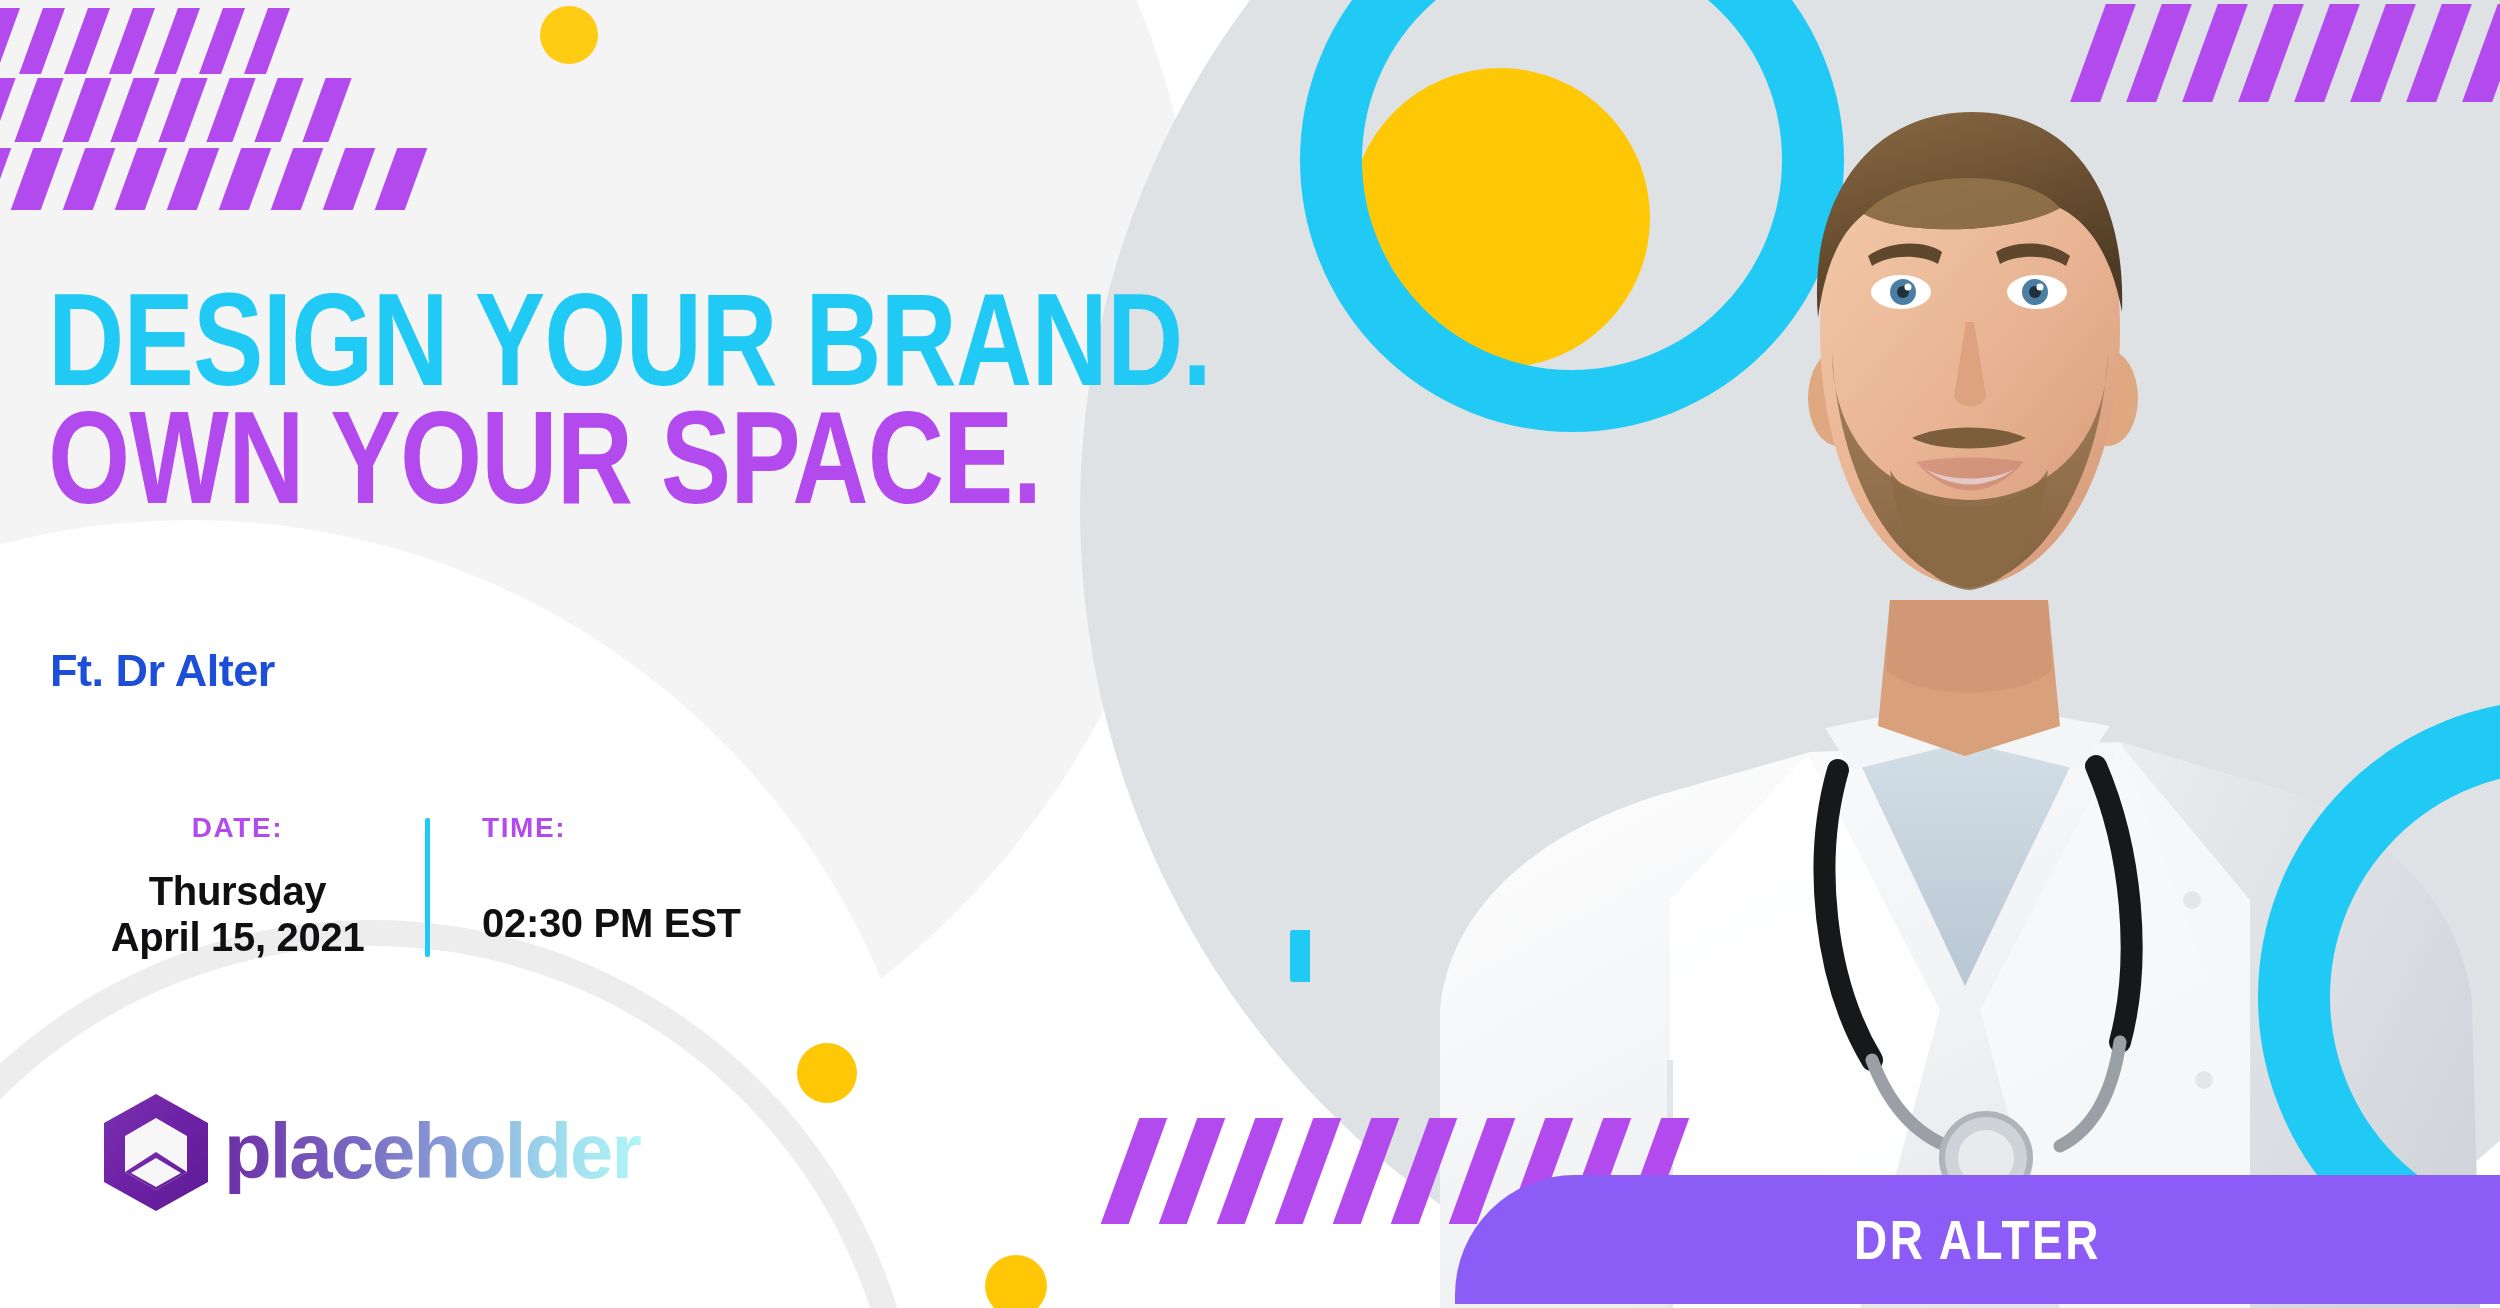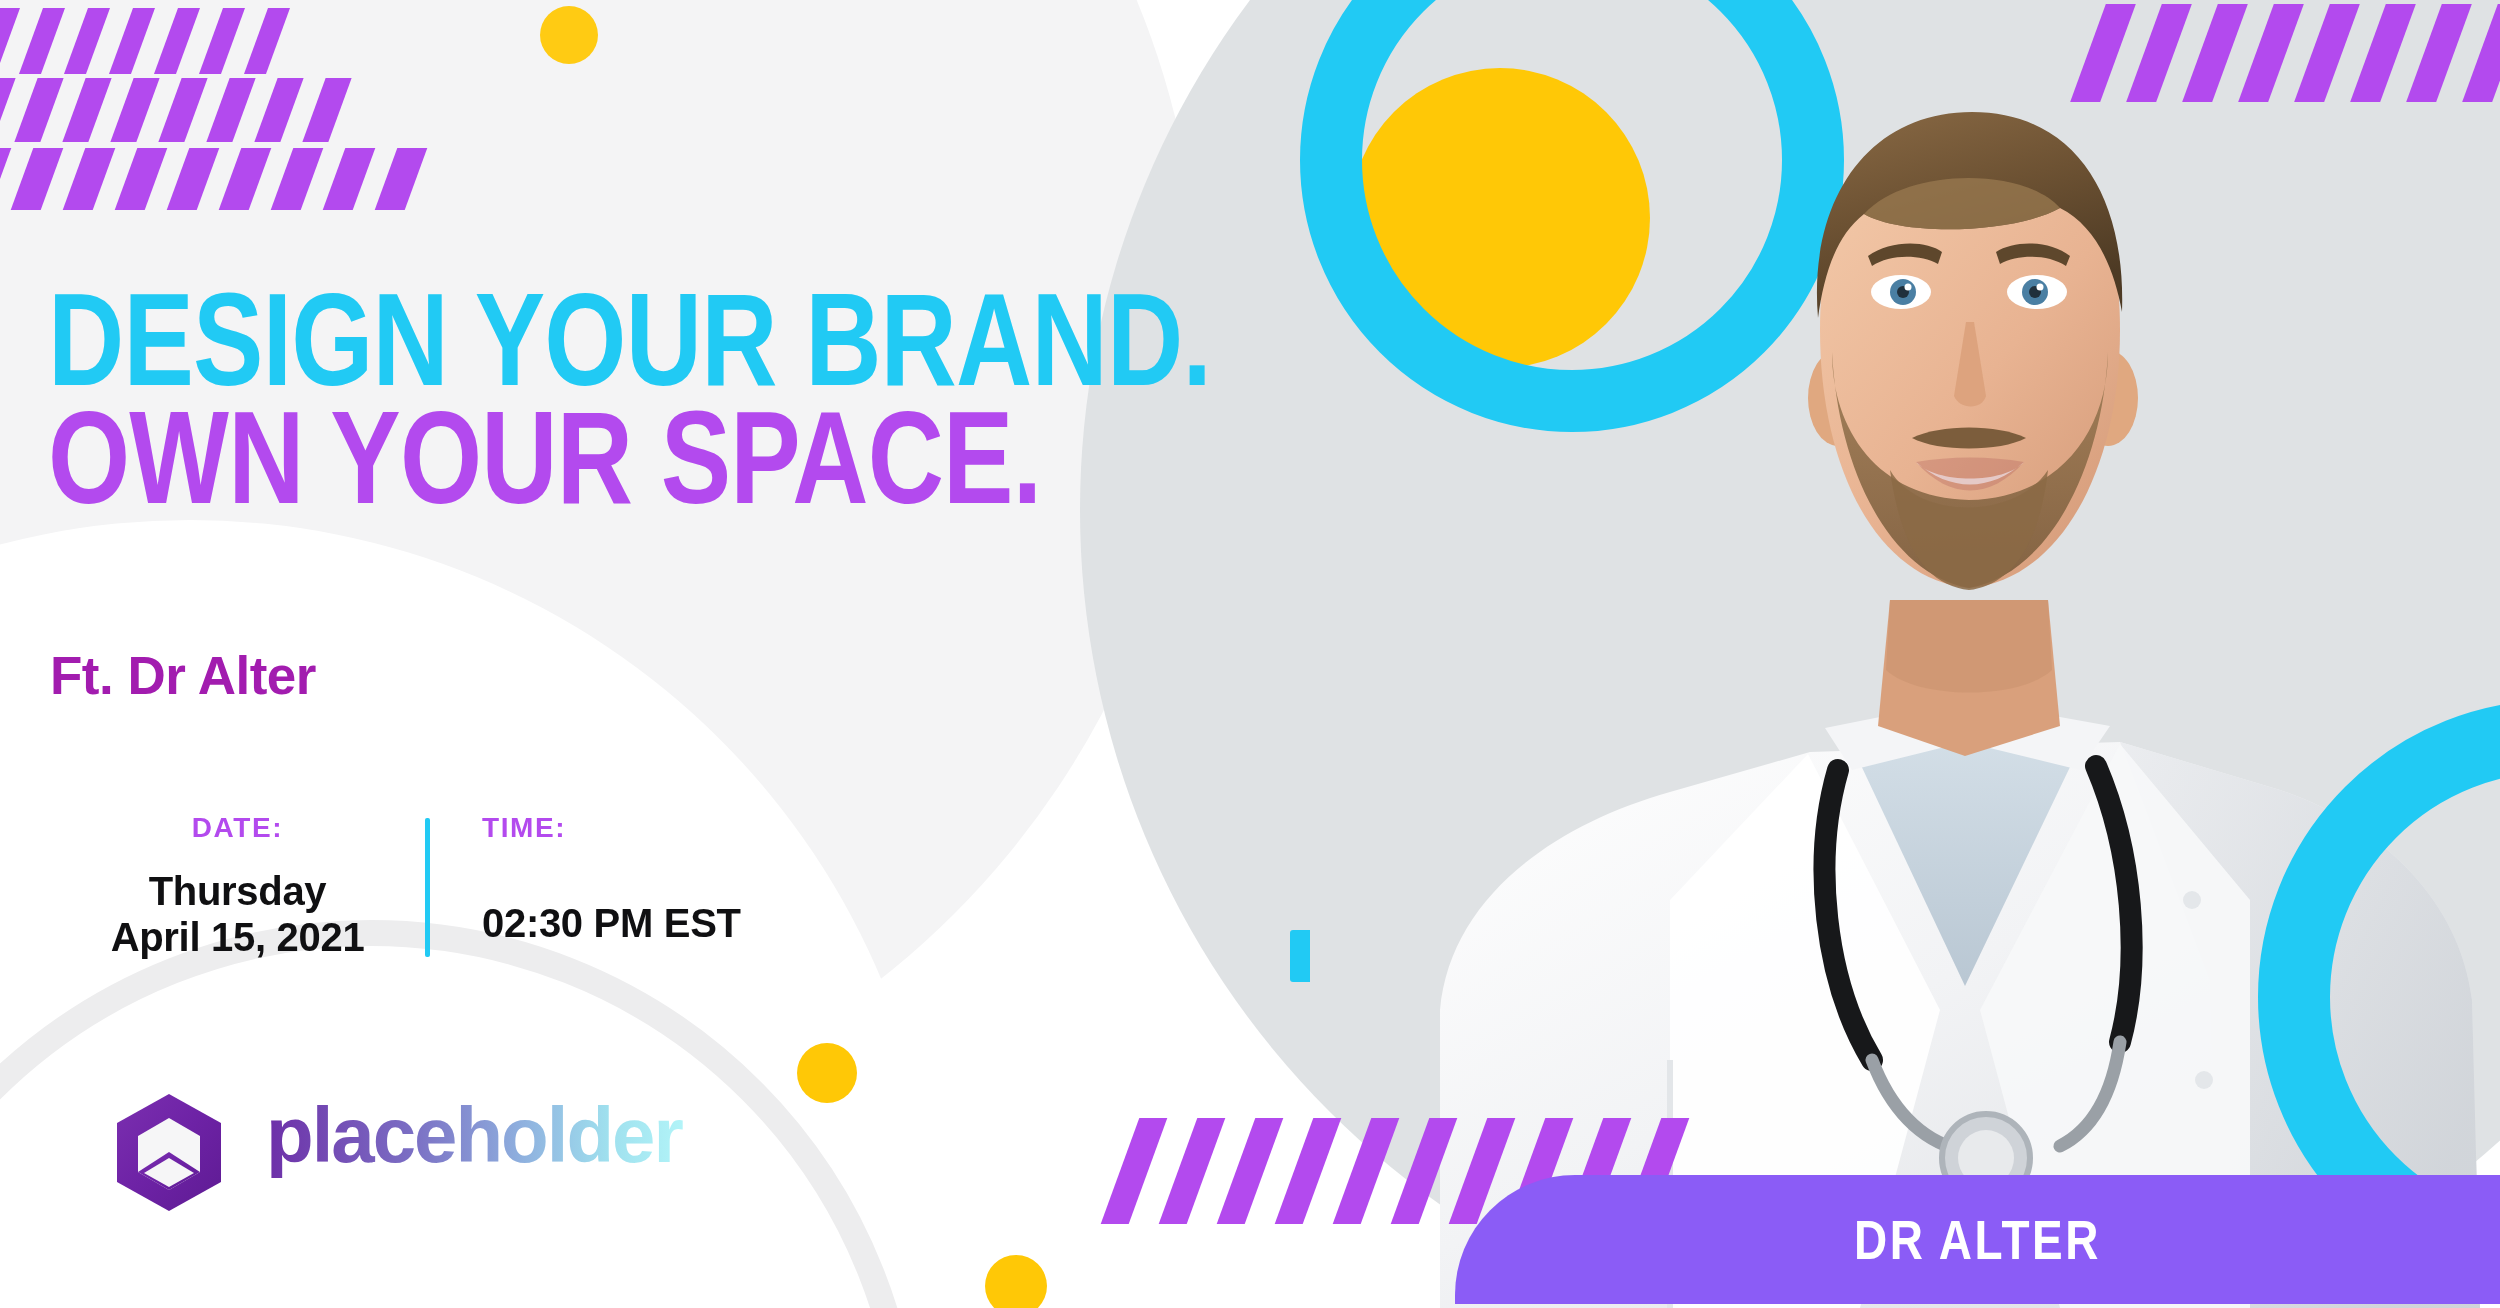--- a/index.html
+++ b/index.html
@@ -111,21 +111,21 @@
     transform:scaleX(.80);
     transform-origin:left center;
     white-space:nowrap;
     margin:0;
   }
   .headline .line1{color:#21caf4;}
   .headline .line2{color:#b34aee;margin-top:10px;}
 
   .subtitle{
     position:absolute;left:2px;top:645px;
-    font-size:53px;font-weight:700;color:#a21caf;
+    font-size:45px;font-weight:700;color:#1d4ed8;
     letter-spacing:-.5px;
   }
 
   .meta{position:absolute;left:2px;top:812px;display:flex;align-items:stretch;}
   .meta-col{display:flex;flex-direction:column;}
   .meta-col.date{width:375px;text-align:center;}
   .meta-col.time{padding-left:52px;gap:32px;}
   .meta-label{
     color:#b34aee;font-weight:700;font-size:28px;letter-spacing:1.6px;
     margin:0 0 24px 0;
@@ -134,21 +134,21 @@
     color:#101012;font-weight:700;font-size:40px;line-height:1.16;
     white-space:pre-line;margin:0;letter-spacing:-.3px;
   }
   .meta-divider{
     width:5px;background:#21caf4;margin:6px 0 4px 0;align-self:stretch;
     border-radius:2px;
   }
 
   
   .logo{
-    position:absolute;left:60px;top:1092px;display:flex;gap:36px;
+    position:absolute;left:47px;top:1092px;display:flex;align-items:center;gap:7px;
   }
   .logo-mark{width:122px;height:128px;display:block;}
   .logo-word{width:420px;height:96px;display:block;}
 </style>
 </head>
 <body>
 
 <div id="stage">
 
   <div class="bg-layer">

